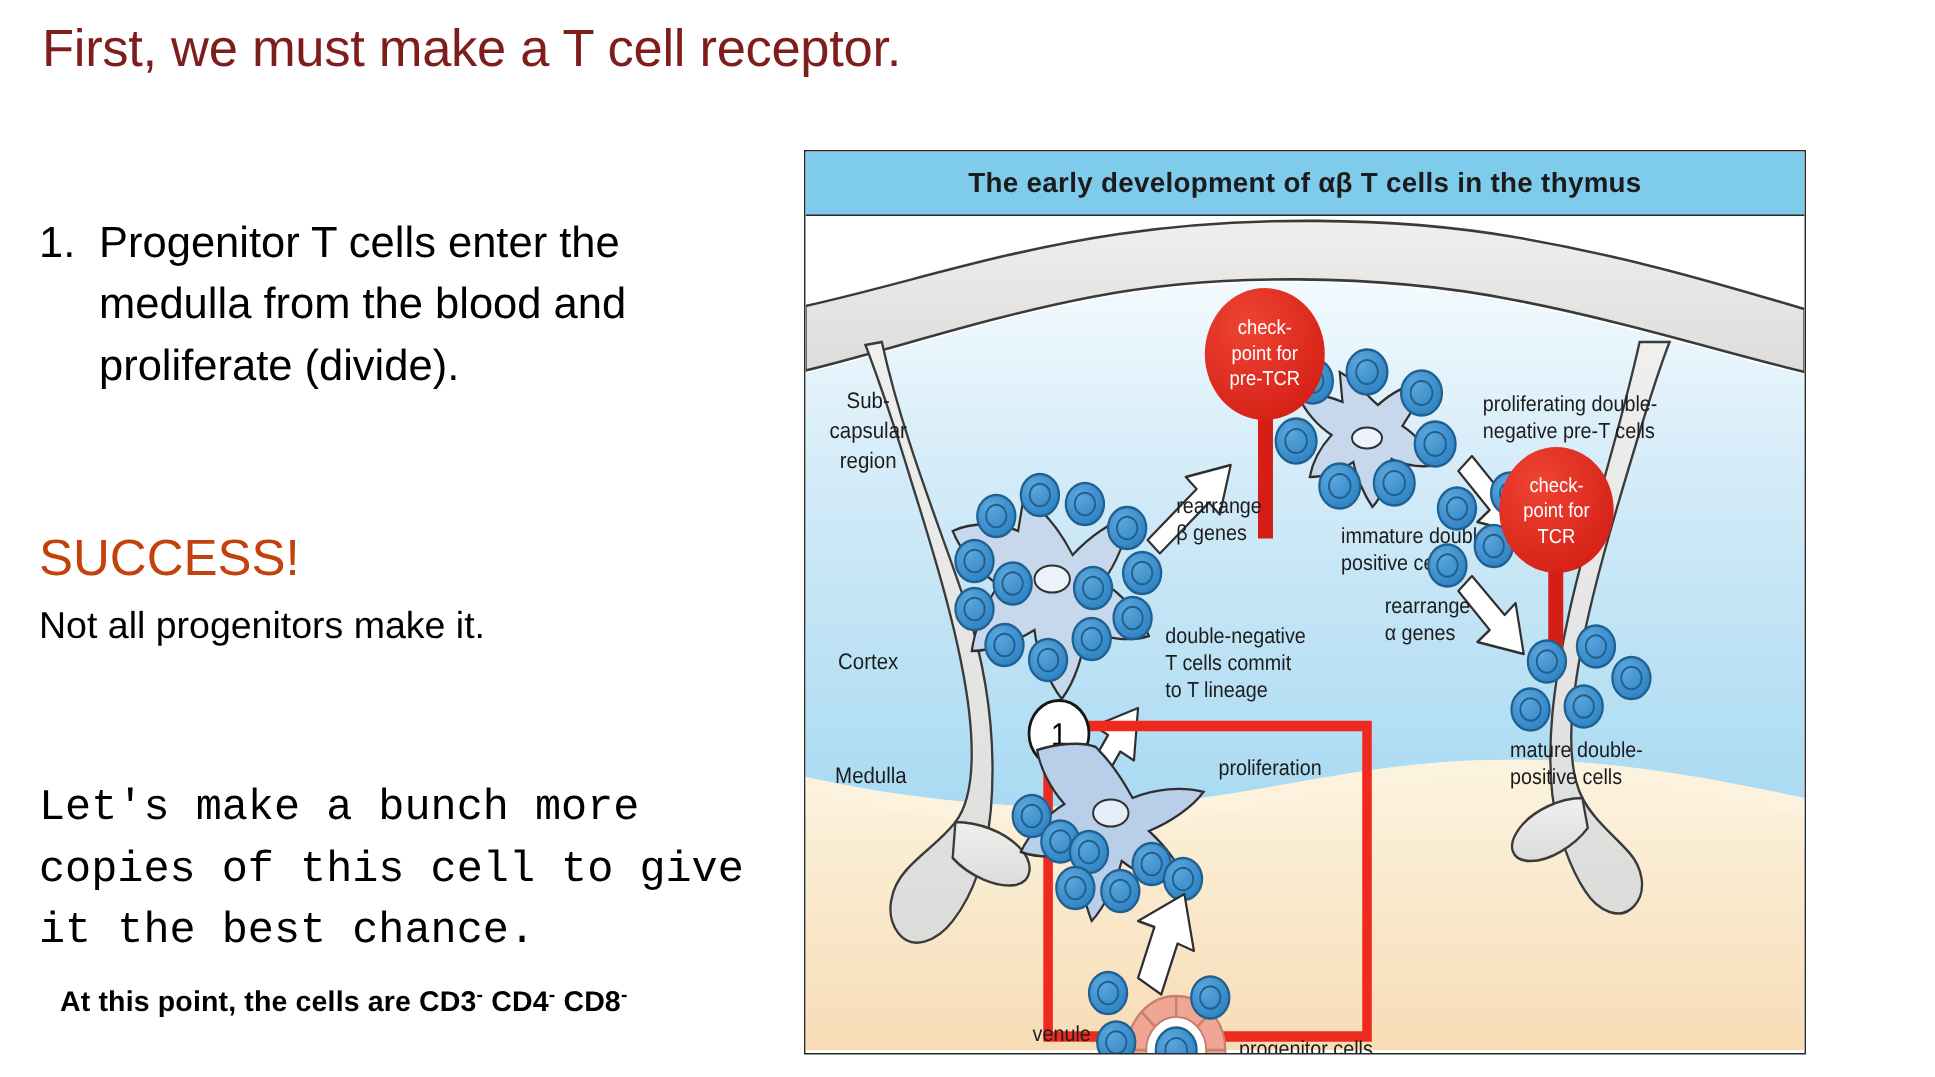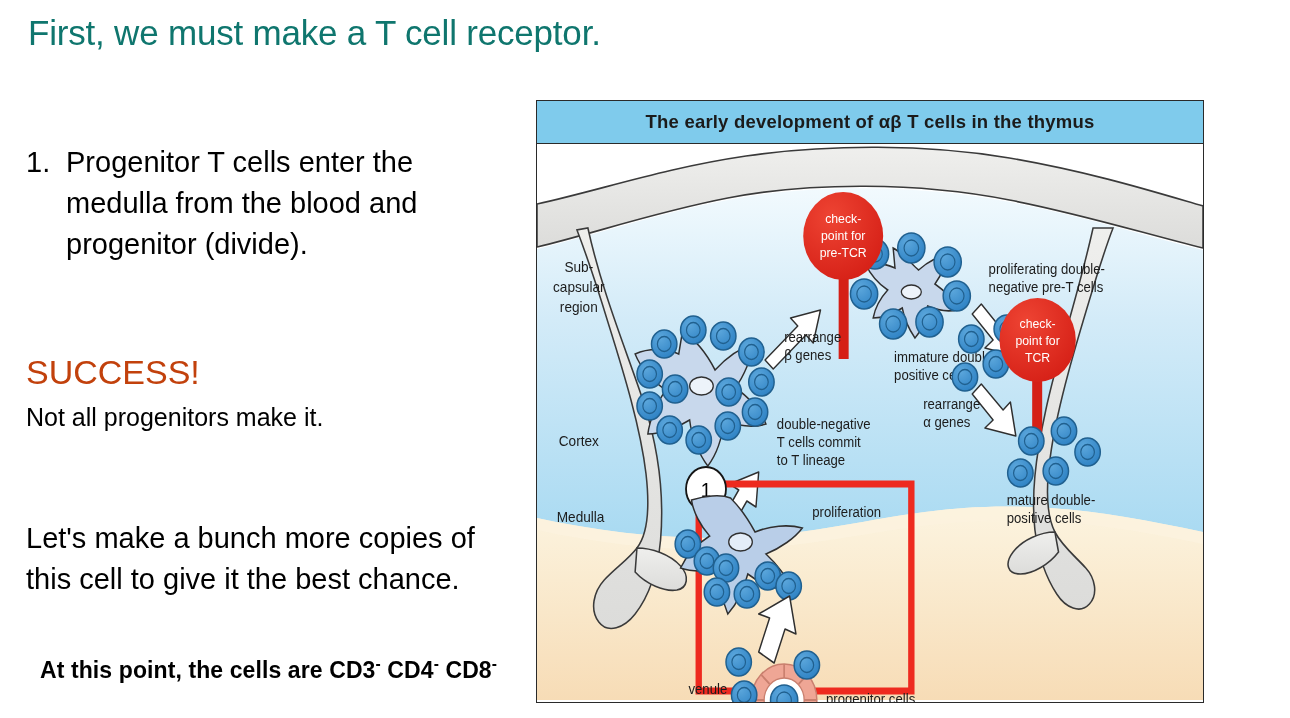--- a/index.html
+++ b/index.html
@@ -17,21 +17,21 @@
   }
 
   
   #slide-title {
     position: absolute;
     left: 28px;
     top: 10px;
     font-size: 35px;
     line-height: 46px;
     letter-spacing: -0.2px;
-    color: #0f766e;
+    color: #7f1d1d;
     white-space: nowrap;
   }
 
   #bullet-list {
     position: absolute;
     left: 26px;
     top: 142px;
     width: 470px;
   }
   .bullet-row {
@@ -66,27 +66,28 @@
   }
 
   #chance-para {
     position: absolute;
     left: 26px;
     top: 518px;
     width: 490px;
     font-size: 29px;
     line-height: 41px;
     color: #000;
+    font-family: Liberation Mono, monospace;
   }
 
   #cd-note {
     position: absolute;
     left: 40px;
     top: 655px;
-    font-size: 23px;
+    font-size: 19px;
     font-weight: bold;
     color: #000;
     letter-spacing: 0.1px;
   }
   #cd-note sup { font-size: 0.68em; vertical-align: super; }
 
   
   #figure-panel {
     position: absolute;
     left: 536px;
@@ -147,21 +148,21 @@
   }
 </style>
 </head>
 <body>
 
 <div id="slide-title">First, we must make a T cell receptor.</div>
 
 <div id="bullet-list">
   <div class="bullet-row">
     <span class="bullet-num">1.</span>
-    <span class="bullet-text">Progenitor T cells enter the medulla from the blood and progenitor (divide).</span>
+    <span class="bullet-text">Progenitor T cells enter the medulla from the blood and proliferate (divide).</span>
   </div>
 </div>
 
 <div id="success-heading" style="color: #c2410c;">SUCCESS!</div>
 <div id="success-sub">Not all progenitors make it.</div>
 <div id="chance-para">Let's make a bunch more copies of this cell to give it the best chance.</div>
 
 <div id="cd-note"><span>At this point, the cells are CD3</span><sup>-</sup><span> CD4</span><sup>-</sup><span> CD8</span><sup>-</sup></div>
 
 <div id="figure-panel">

